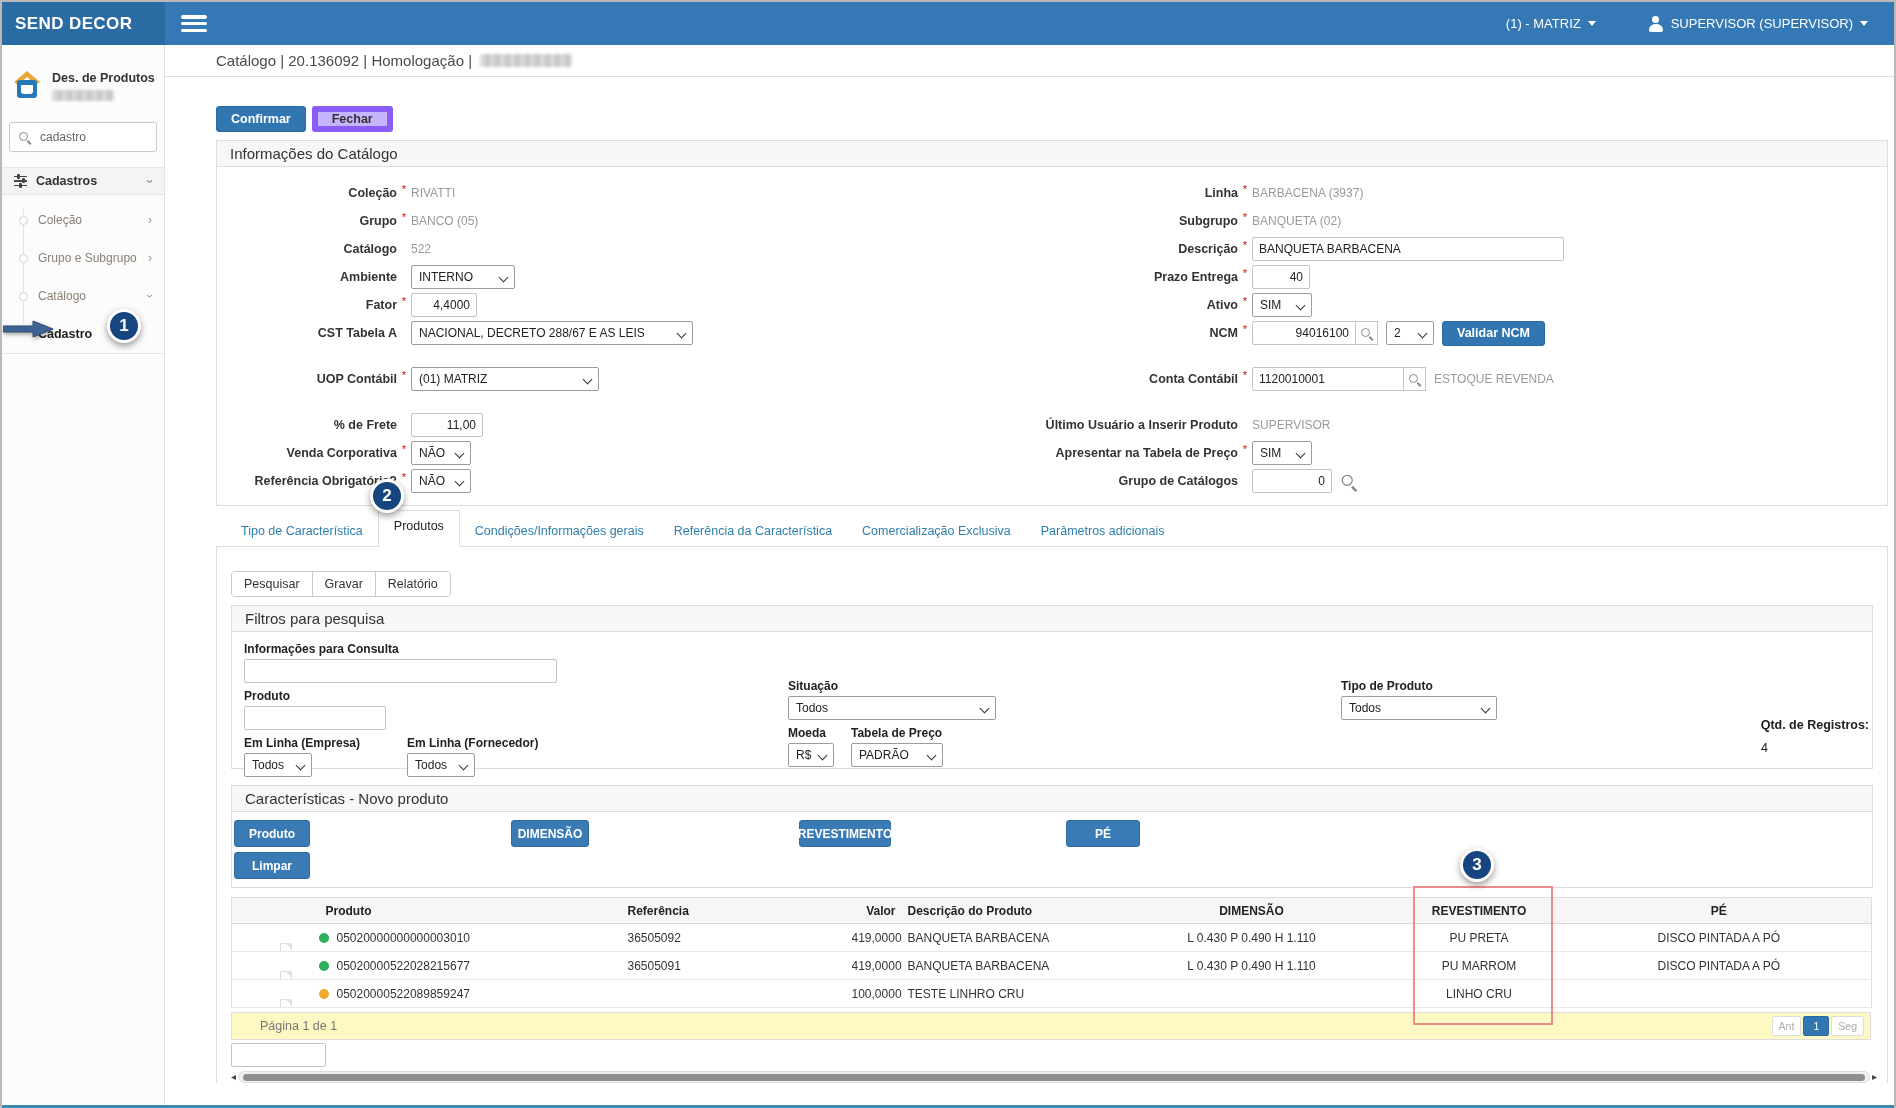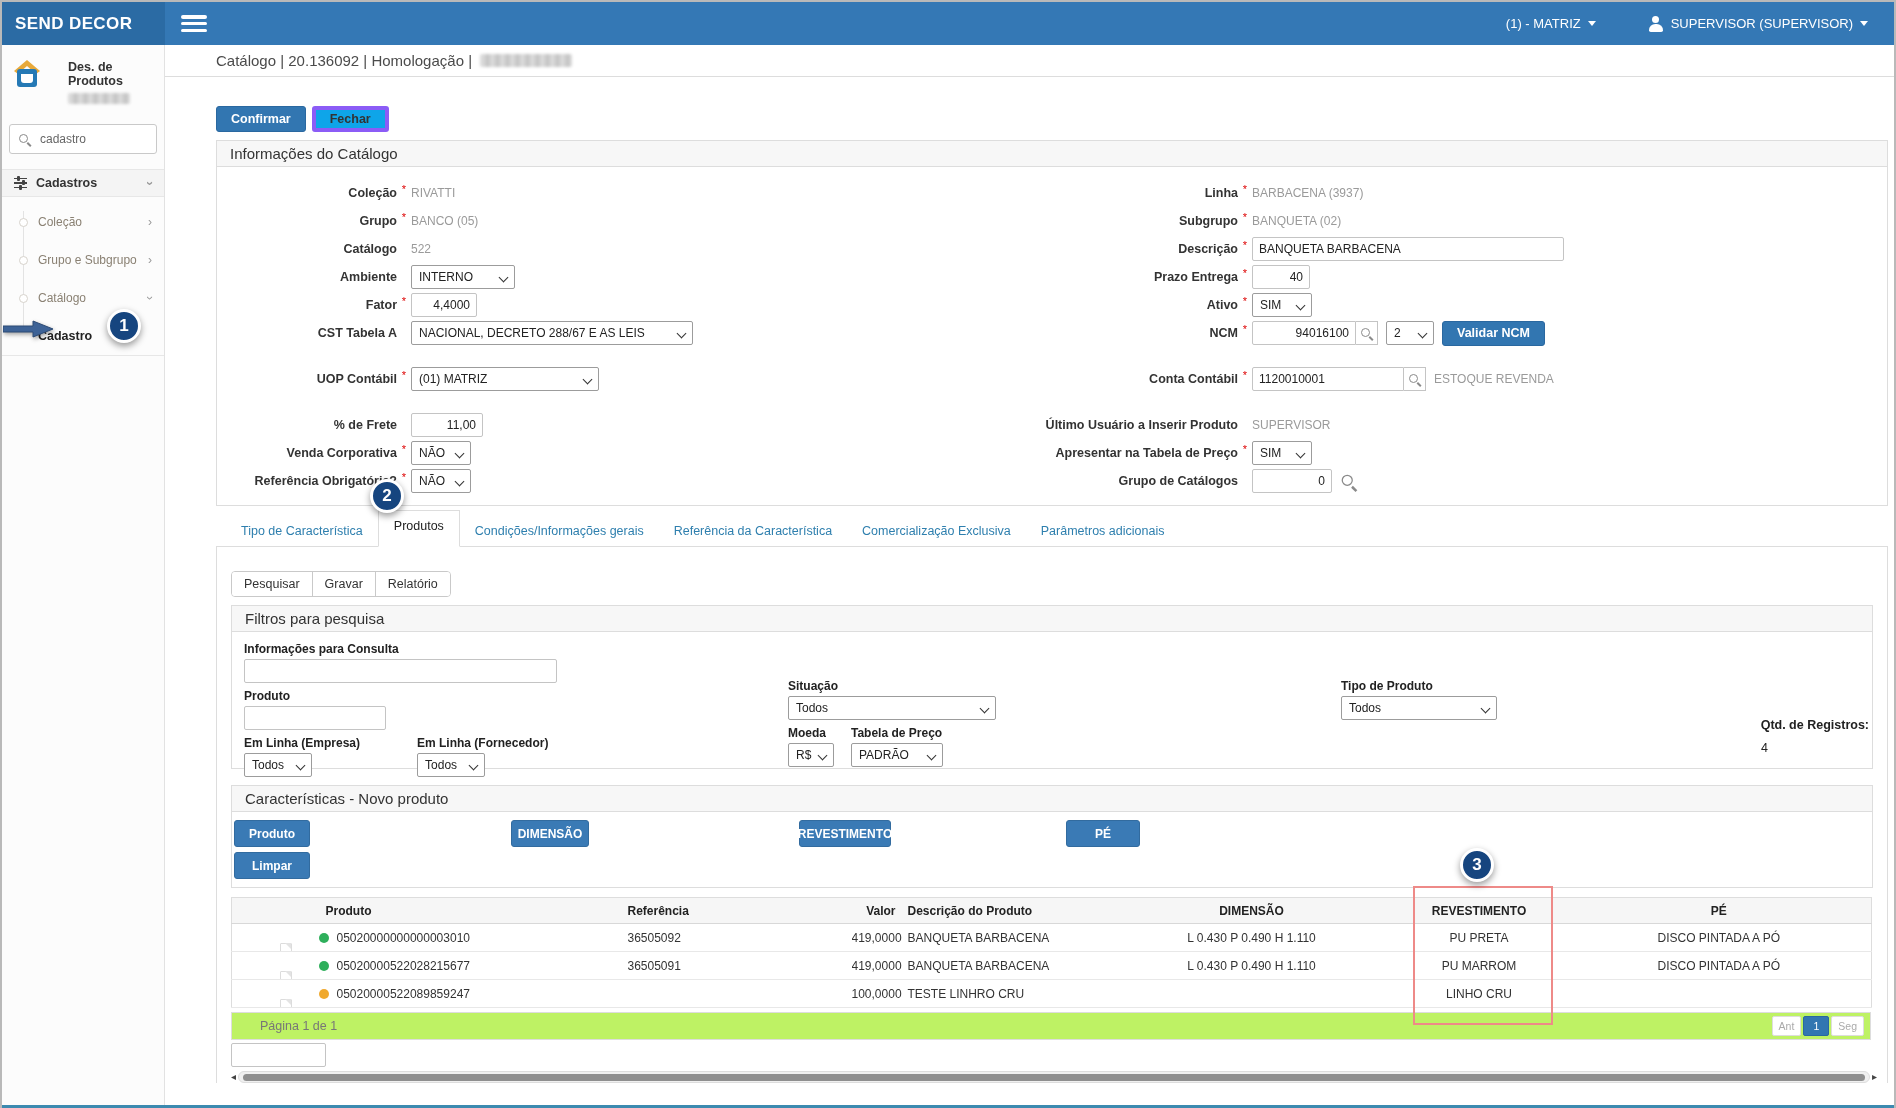--- a/index.html
+++ b/index.html
@@ -19,21 +19,21 @@
 .caret-down { width:0; height:0; border-left:4px solid transparent; border-right:4px solid transparent; border-top:5px solid #fff; }
 .person { position:relative; width:16px; height:16px; }
 .person::before { content:''; position:absolute; left:4.5px; top:0; width:7px; height:7px; border-radius:50%; background:#fff; }
 .person::after { content:''; position:absolute; left:1px; top:8px; width:14px; height:8px; border-radius:7px 7px 2px 2px; background:#fff; }
 
 
 .layout { display:flex; height:1065px; }
 
 
 .sidebar { width:163px; flex-shrink:0; background:#fcfcfc; border-right:1px solid #e2e2e2; position:relative; }
-.logo-row { display:flex; gap:24px; padding:12px 8px 6px 8px; }
+.logo-row { display:flex; gap:8px; padding:12px 8px 6px 8px;margin-top:11px; }
 .logo-ico { width:34px; height:34px; flex-shrink:0; }
 .app-title { font-size:12.5px; font-weight:bold; color:#333; padding-top:3px; }
 .blur { background:repeating-linear-gradient(90deg,#d9d9d9 0 5px,#c7c7c7 5px 10px); filter:blur(1.5px); border-radius:2px; }
 .title-blur { width:62px; height:11px; margin-top:5px; }
 .search-box { margin:14px 7px 0 7px; height:30px; background:#fff; border:1px solid #c9c9c9; border-radius:3px;
               display:flex; align-items:center; padding:0 8px; gap:9px; }
 .search-box input { border:none; outline:none; width:100px; font-size:12px; color:#666; font-family:inherit; background:transparent; }
 .menu-head { margin-top:15px; height:28px; background:#f4f4f4; border-top:1px solid #e7e7e7; border-bottom:1px solid #e7e7e7;
              display:flex; align-items:center; padding:0 12px; gap:9px; font-size:12.5px; font-weight:bold; color:#333; cursor:pointer; }
 .sliders { width:13px; height:11px; position:relative; }
@@ -55,21 +55,21 @@
 
 .main { flex:1; background:#fff; }
 .breadcrumb { height:32px; border-bottom:1px solid #ddd; display:flex; align-items:center; padding-left:51px; gap:8px;
               font-size:15px; color:#4b4b4b; }
 .bc-blur { width:92px; height:13px; }
 .content { margin:0 10px 0 51px; width:1672px; }
 .btn-row { margin-top:29px; display:flex; gap:6px; }
 .btn { height:26px; padding:0 14px; font-size:12.5px; font-weight:bold; border-radius:3px; cursor:pointer;
        display:inline-flex; align-items:center; justify-content:center; font-family:inherit; }
 .btn-primary { background:#3276b1; color:#fff; border:1px solid #2a68a0; }
-.btn-plain { background:#0ea5e9; color:#333; border:4px solid #8b5cf6; }
+.btn-plain { background:#c4b5fd; color:#333; border:6px solid #8b5cf6; }
 
 
 .panel { border:1px solid #ddd; margin-top:8px; background:#fff; }
 .panel-h { background:#f7f7f7; border-bottom:1px solid #ddd; padding:4px 13px; font-size:15px; color:#333; }
 
 
 .form-body { display:flex; padding:12px 0 10px 0; }
 .fcol-l { width:665px; flex-shrink:0; }
 .fcol-r { flex:1; }
 .fr { display:flex; align-items:center; height:28px; }
@@ -130,21 +130,21 @@
 .doc-circ { width:24px; height:24px; border-radius:50%; background:#ebebeb; margin:0 auto; position:relative; cursor:pointer; }
 .doc-circ::before { content:''; position:absolute; left:7px; top:5px; width:10px; height:13px; background:#fff;
                     border:1px solid #dcdcdc; border-radius:1px; }
 .doc-circ::after { content:''; position:absolute; left:12px; top:5px; border:3px solid #e3e3e3;
                    border-left-color:transparent; border-bottom-color:transparent; }
 .prod-cell { display:flex; align-items:center; gap:8px; padding-left:5px; }
 .dot { width:10px; height:10px; border-radius:50%; flex-shrink:0; }
 .dot.green { background:#2eaf5b; } .dot.orange { background:#f0a92e; }
 
 
-.pager { margin-top:4px; width:1640px; height:28px; background:#bef264; border:1px solid #ddd;
+.pager { margin-top:4px; width:1640px; height:28px; background:#fef9c3; border:1px solid #ddd;
          display:flex; align-items:center; padding:0 6px 0 28px; font-size:12.5px; color:#777; }
 .pager-btns { margin-left:auto; display:flex; gap:2px; }
 .pbtn { min-width:26px; height:20px; padding:0 6px; font-size:10.5px; display:inline-flex; align-items:center; justify-content:center;
         background:#fff; border:1px solid #ddd; color:#aaa; border-radius:2px; cursor:pointer; }
 .pbtn.active { background:#3276b1; border-color:#2a68a0; color:#fff; }
 
 
 .foot-inp { display:block; margin-top:3px; width:95px; }
 .hscroll { margin-top:4px; width:1646px; height:12px; display:flex; align-items:center; gap:2px; }
 .hs-arrow { font-size:10px; color:#444; line-height:1; }
@@ -418,21 +418,21 @@
               <input class="inp" style="width: 313px;">
               <div class="flabel" style="margin-top:6px">Produto</div>
               <input class="inp" style="width: 142px;">
               <div class="row-flex" style="margin-top:6px">
                 <div>
                   <div class="flabel">Em Linha (Empresa)</div>
                   <span class="sel" style="width:68px">
                       <span>Todos</span>
                     </span>
                 </div>
-                <div style="margin-left:45px">
+                <div style="margin-left:35px">
                   <div class="flabel">Em Linha (Fornecedor)</div>
                   <span class="sel" style="width:68px">
                       <span>Todos</span>
                     </span>
                 </div>
               </div>
               <div class="fgroup-mid">
                 <div style="height:37px"></div>
                 <div class="flabel">Situação</div>
                 <span class="sel" style="width:208px">

